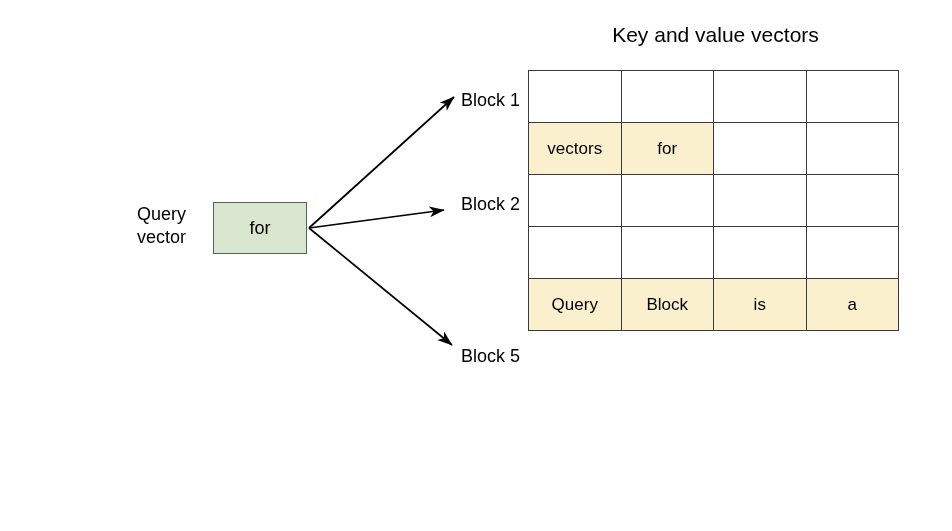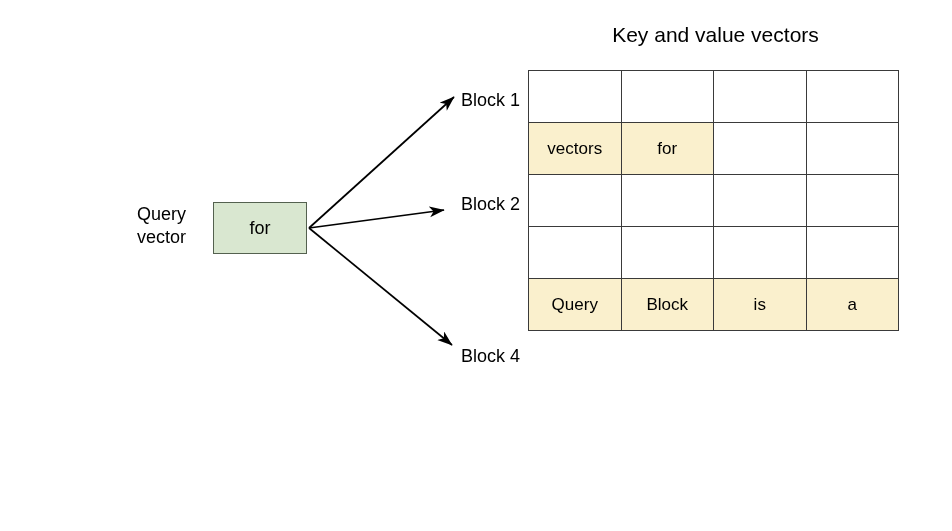--- a/index.html
+++ b/index.html
@@ -138,21 +138,21 @@
         <path d="M0,0 L9,3.2 L0,6.4 L2.4,3.2 z" fill="#000000"></path>
       </marker>
     </defs>
     <line x1="274" y1="228" x2="419" y2="97" stroke="#000000" stroke-width="1.7" marker-end="url(#ah)"></line>
     <line x1="274" y1="228" x2="409" y2="210" stroke="#000000" stroke-width="1.7" marker-end="url(#ah)"></line>
     <line x1="274" y1="228" x2="417" y2="345" stroke="#000000" stroke-width="1.7" marker-end="url(#ah)"></line>
   </svg>
 
   <div class="block-label" style="left:349px; top:89px; width:136px;">Block 1</div>
   <div class="block-label" style="left:349px; top:193px; width:136px;">Block 2</div>
-  <div class="block-label" style="left:349px; top:345px; width:136px;">Block 4</div>
+  <div class="block-label" style="left:349px; top:345px; width:136px;">Block 5</div>
 
   <table class="kv-table">
     <tbody>
       <tr>
         <td>
           <span class="cell-text"></span>
         </td>
         <td>
           <span class="cell-text"></span>
         </td>

